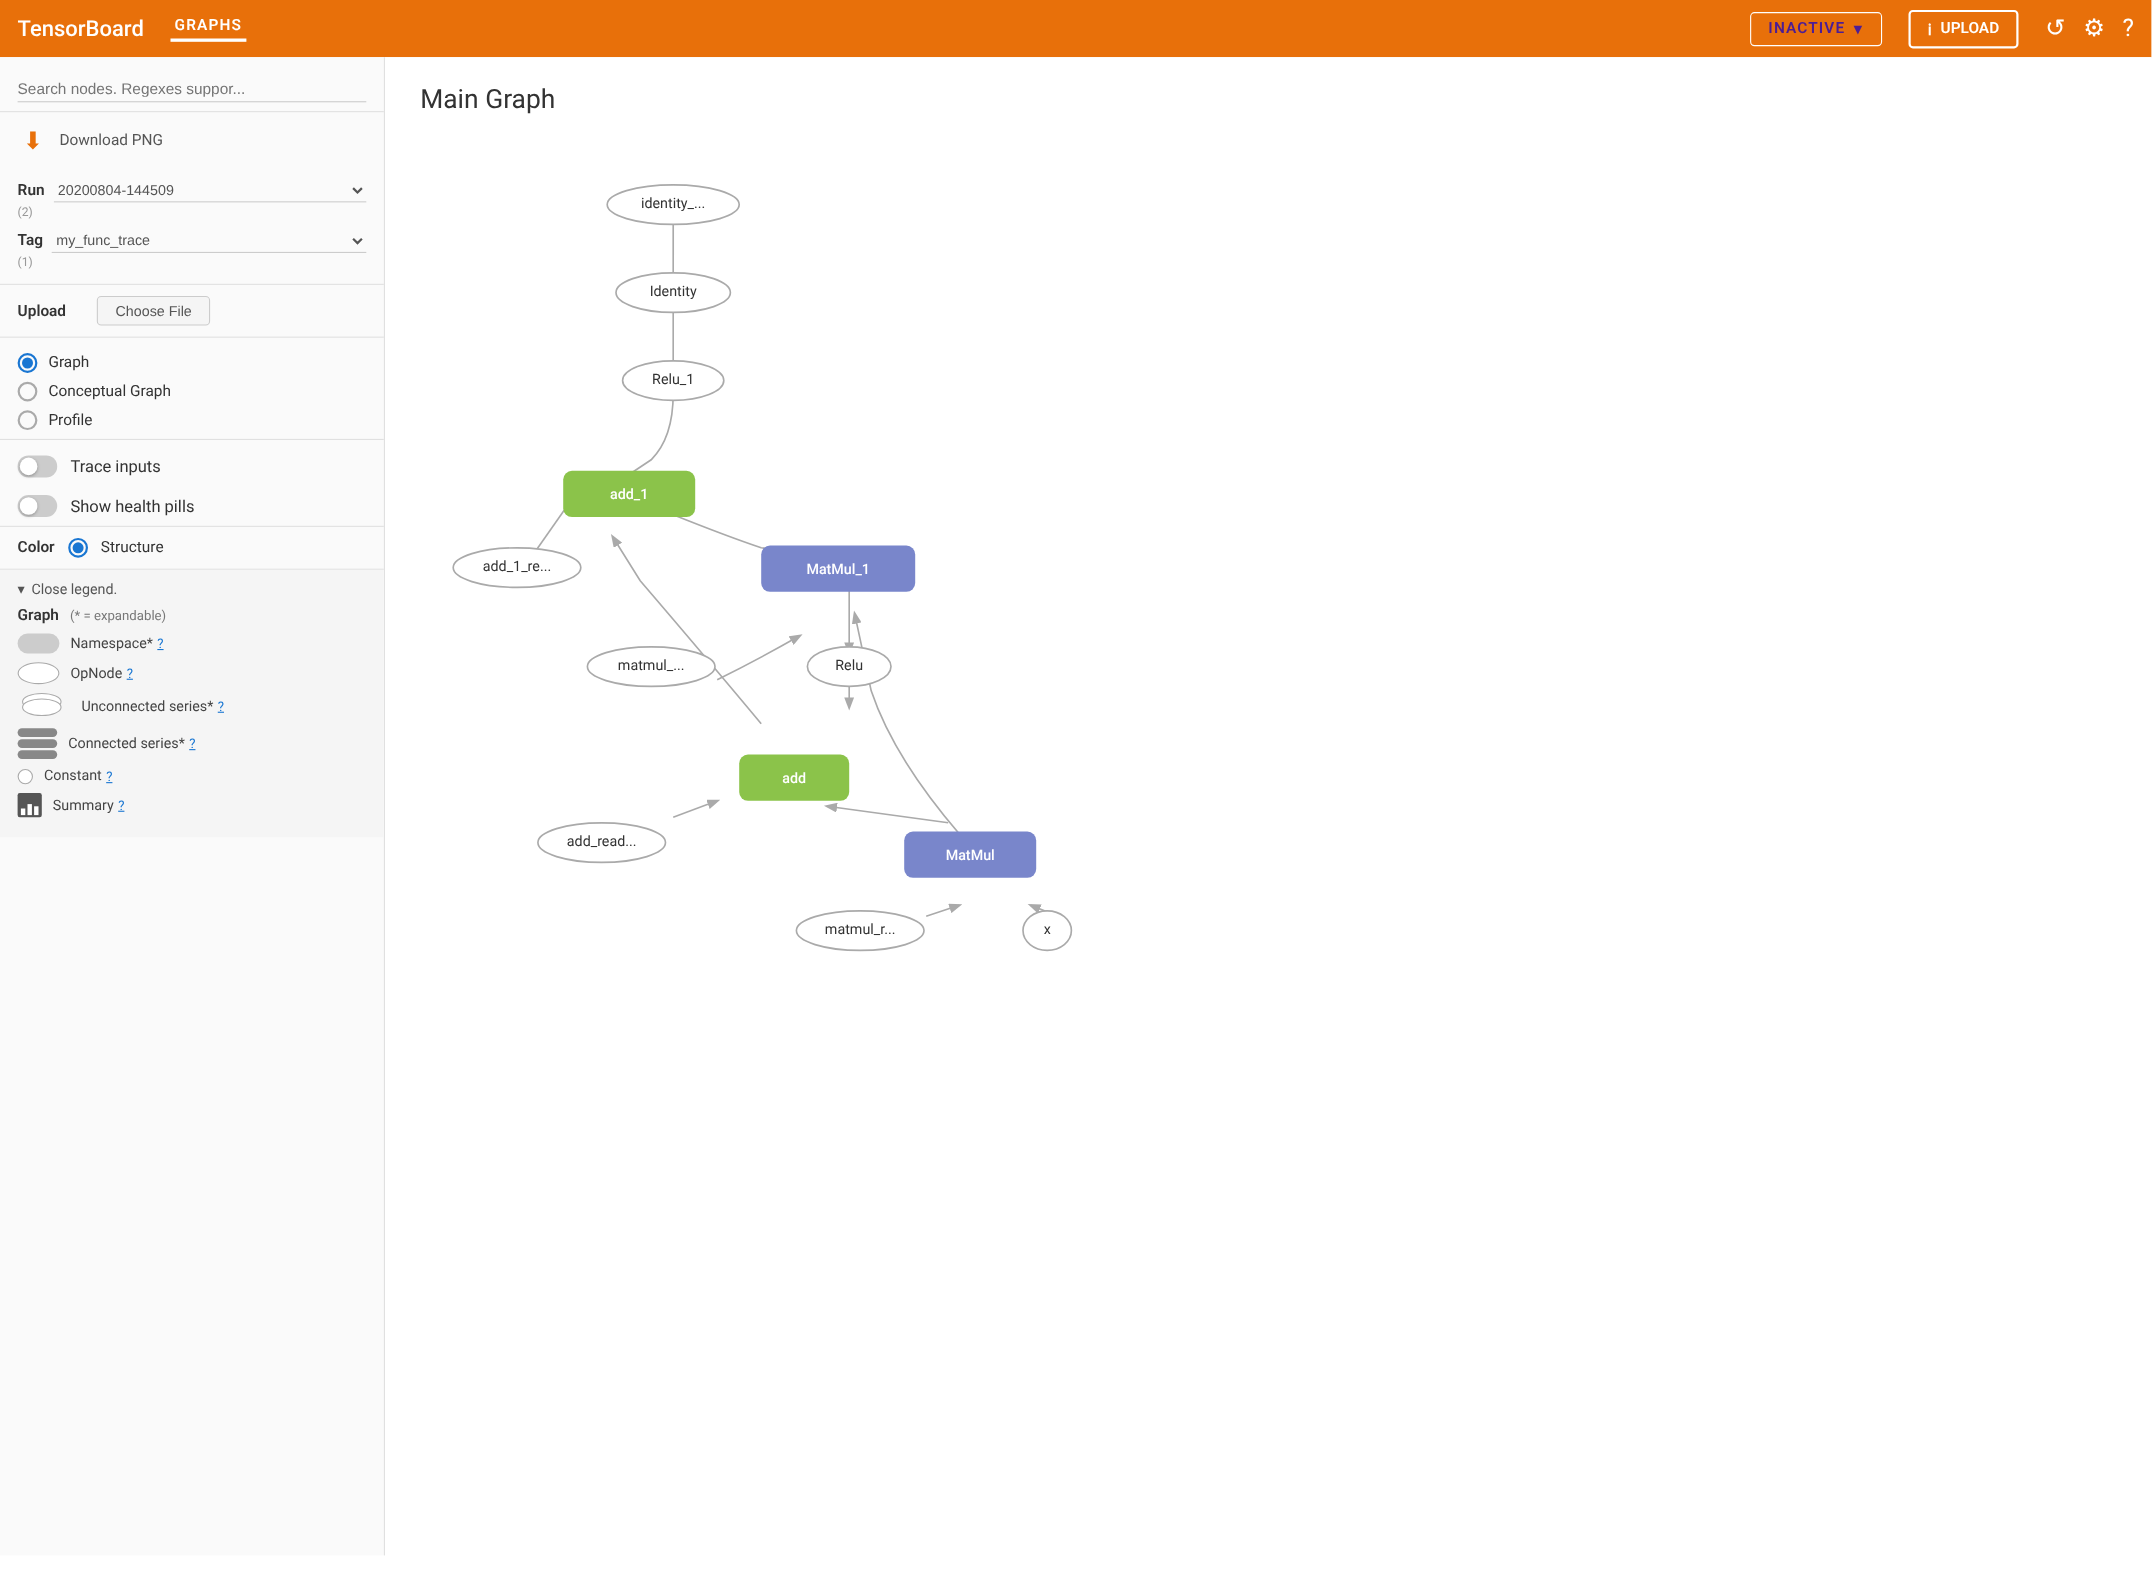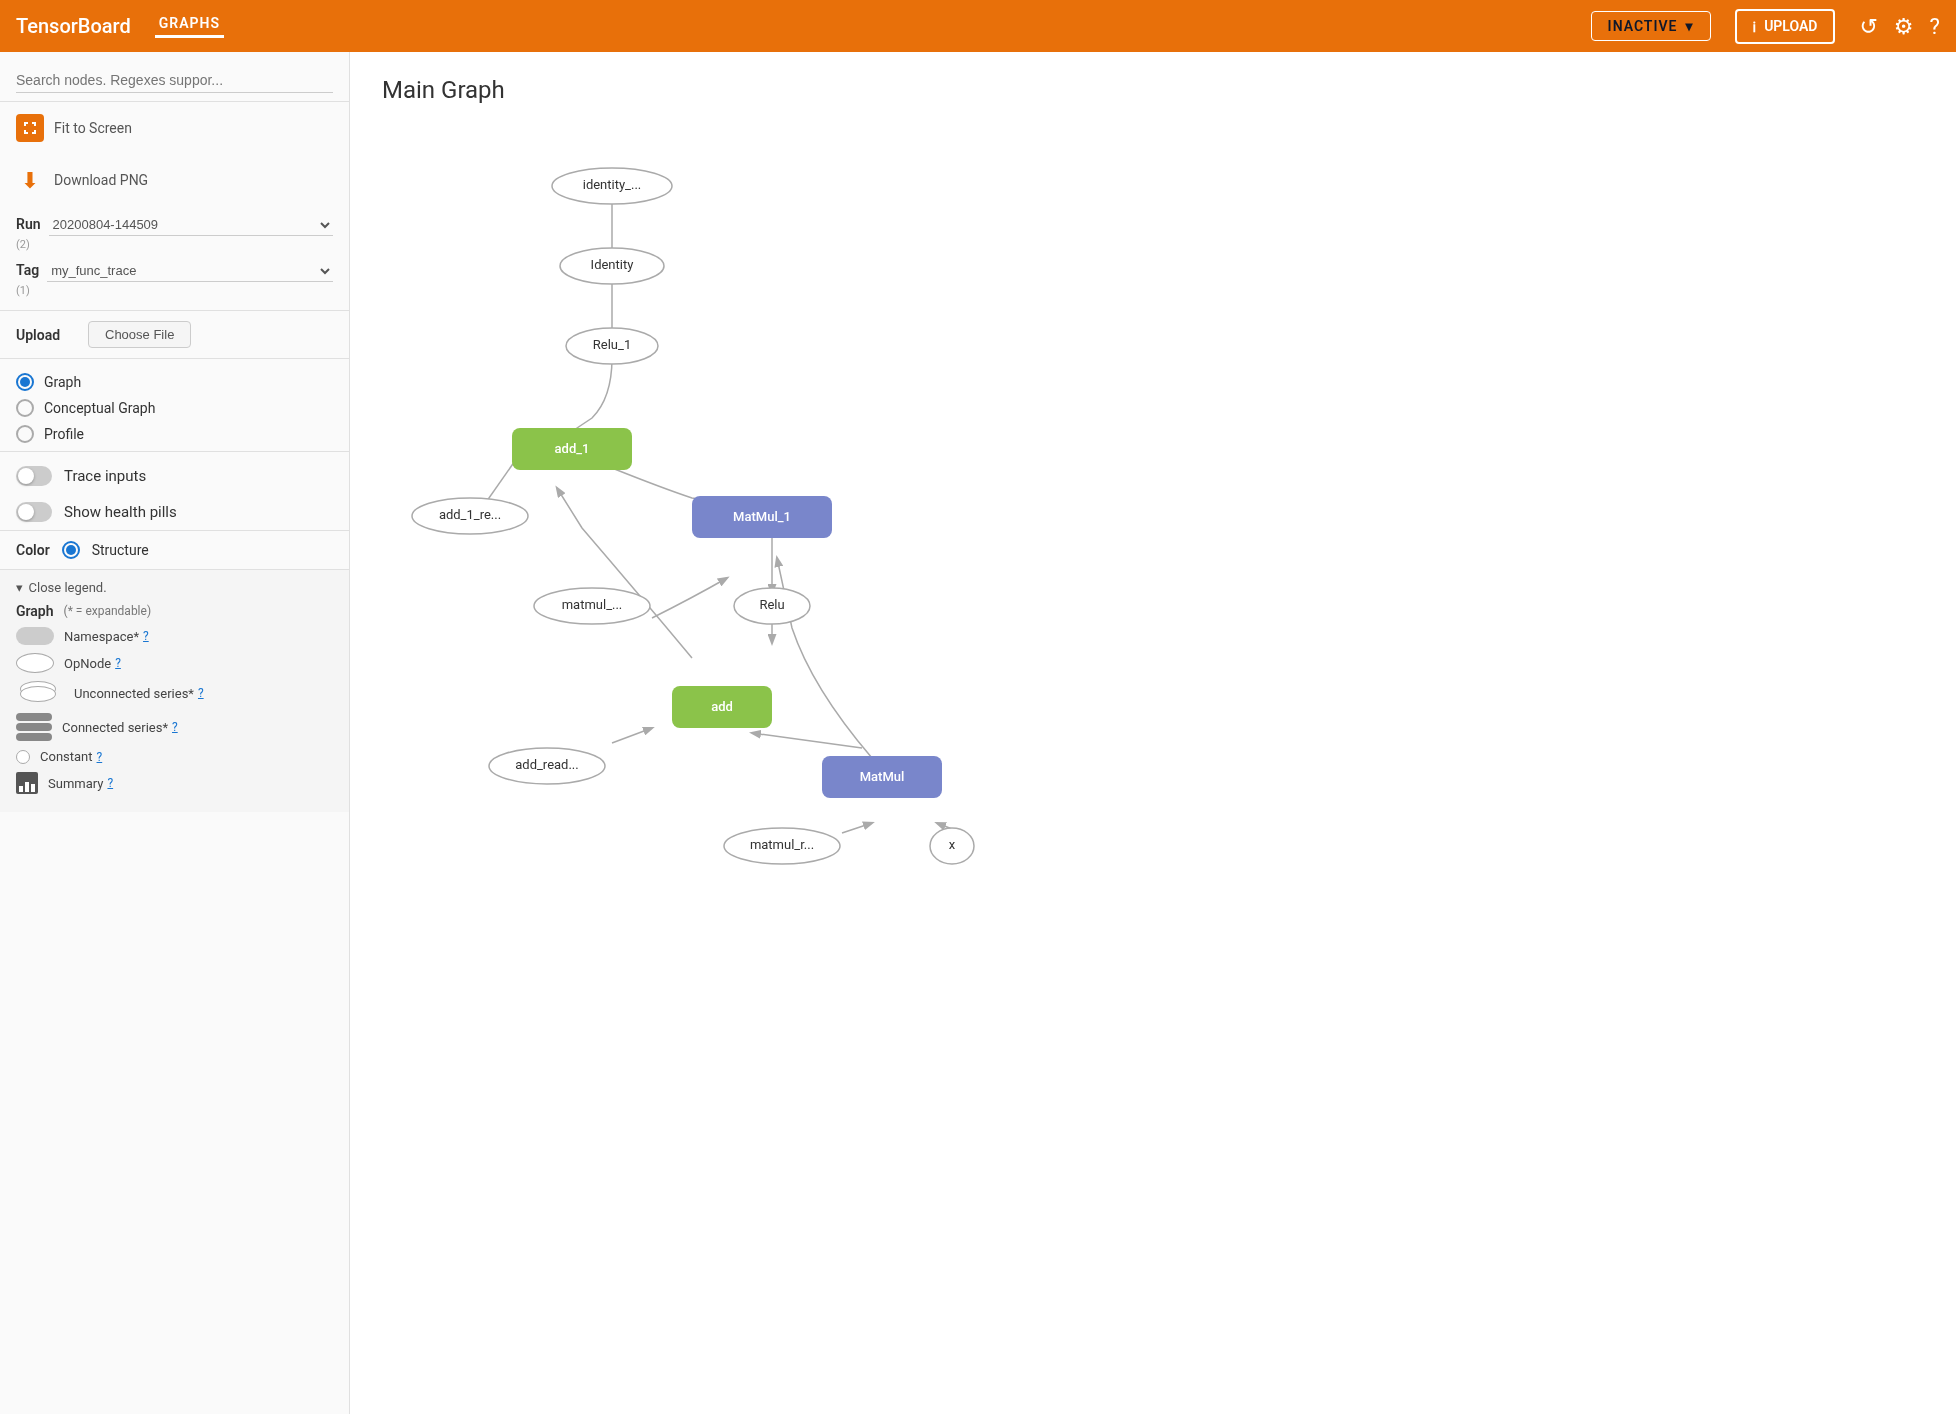--- a/index.html
+++ b/index.html
@@ -30,21 +30,21 @@
       padding: 0 4px 4px 4px;
     }
     .topnav-spacer { flex: 1; }
     .topnav-inactive {
       display: flex;
       align-items: center;
       gap: 8px;
       border: 1.5px solid #fff;
       border-radius: 4px;
       padding: 6px 16px;
-      color: #0f172a;
+      color: #4c1d95;
       font-size: 14px;
       font-weight: 600;
       letter-spacing: 1px;
     }
     .topnav-upload {
       display: flex;
       align-items: center;
       gap: 8px;
       border: 2px solid #fff;
       border-radius: 4px;
@@ -393,35 +393,20 @@
 </header>
 
 <div class="main-layout">
 
   <aside class="sidebar">
 
     <div class="search-area">
       <input class="search-input" type="text" placeholder="Search nodes. Regexes suppor..." style="">
     </div>
 
-    <div class="toolbar-row">
-      <div class="toolbar-icon-fit">
-        <svg width="16" height="16" viewBox="0 0 16 16" fill="none">
-          <rect x="2" y="2" width="4" height="2" fill="white"></rect>
-          <rect x="2" y="2" width="2" height="4" fill="white"></rect>
-          <rect x="10" y="2" width="4" height="2" fill="white"></rect>
-          <rect x="12" y="2" width="2" height="4" fill="white"></rect>
-          <rect x="2" y="12" width="4" height="2" fill="white"></rect>
-          <rect x="2" y="10" width="2" height="4" fill="white"></rect>
-          <rect x="10" y="12" width="4" height="2" fill="white"></rect>
-          <rect x="12" y="10" width="2" height="4" fill="white"></rect>
-        </svg>
-      </div>
-      <span class="toolbar-label">Fit to Screen</span>
-    </div>
 
     <div class="toolbar-row">
       <div class="toolbar-icon-dl">⬇</div>
       <span class="toolbar-label">Download PNG</span>
     </div>
 
     <div class="run-tag-section">
       <div class="run-row">
         <div>
           <span class="run-label">Run</span>

